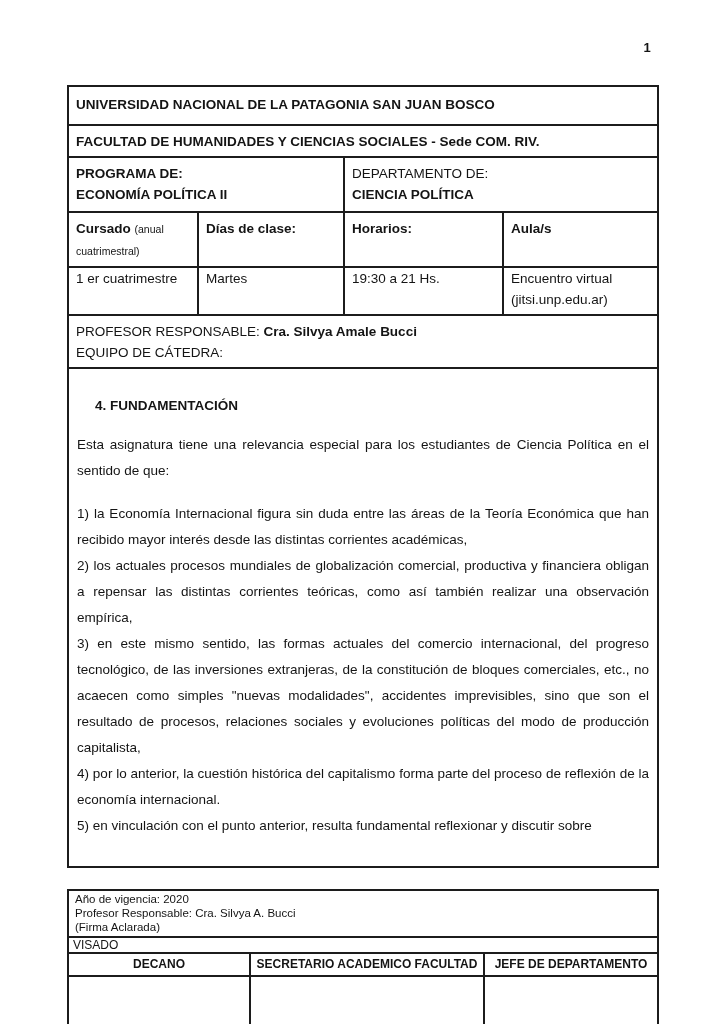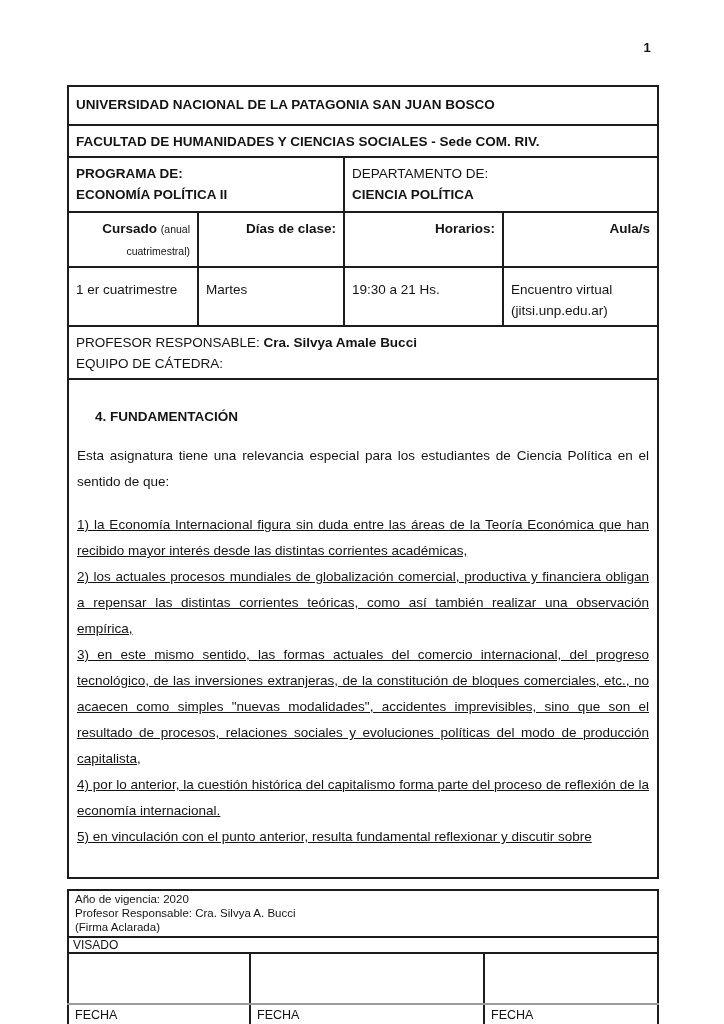--- a/index.html
+++ b/index.html
@@ -34,37 +34,37 @@
     vertical-align: top;
     font-size: 13.5px;
     line-height: 21px;
     overflow: hidden;
   }
   .b { font-weight: bold; }
   .main { top: 85px; }
   .r-univ td { height: 26px; padding-top: 7px; border-radius: 10px; }
   .r-fac td  { height: 21px; padding-top: 5px; }
   .r-prog td { height: 44px; padding-top: 5px; }
-  .r-shead td { height: 33px; padding-top: 5px; text-align: right; }
+  .r-shead td { height: 33px; padding-top: 5px; }
   .small { font-size: 10.5px; font-weight: normal; }
-  .r-sval td { height: 42px; padding-top: 11px; border-radius: 15px; }
+  .r-sval td { height: 42px; padding-top: 0; border-radius: 15px; }
   .r-prof td { height: 41px; padding-top: 5px; }
   .bodycell {
     height: 471px;
     padding: 26px 8px 0 8px;
     text-align: justify;
   }
   .bhead {
     font-size: 13.5px;
     font-weight: bold;
     margin: 0 0 16px 18px;
     text-align: left;
   }
   .intro { margin: 0 0 17px 0; line-height: 26px; }
-  p.item { margin: 0; line-height: 26px; text-decoration: underline; }
+  p.item { margin: 0; line-height: 26px; }
   .foot { top: 860px; margin-top: 29px; }
   .meta { padding: 2px 6px; height: 38px; }
   .meta div { font-size: 11.5px; line-height: 13.8px; }
   .visado {
     text-align: left;
     font-size: 12px;
     height: 14px;
     padding: 0 4px;
     line-height: 14px;
   }
@@ -159,20 +159,25 @@
         <tr>
       <td colspan="3" class="meta">
         <div>Año de vigencia: 2020</div>
         <div>Profesor Responsable: Cra. Silvya A. Bucci</div>
         <div>(Firma Aclarada)</div>
       </td>
     </tr>
     <tr>
       <td colspan="3" class="visado">VISADO</td>
     </tr>
+    <tr class="r-cols">
+      <td>DECANO</td>
+      <td>SECRETARIO ACADEMICO FACULTAD</td>
+      <td>JEFE DE DEPARTAMENTO</td>
+    </tr>
     <tr class="r-sig">
       <td></td>
       <td></td>
       <td></td>
     </tr>
     <tr class="r-fecha">
       <td>FECHA</td>
       <td>FECHA</td>
       <td>FECHA</td>
     </tr>

